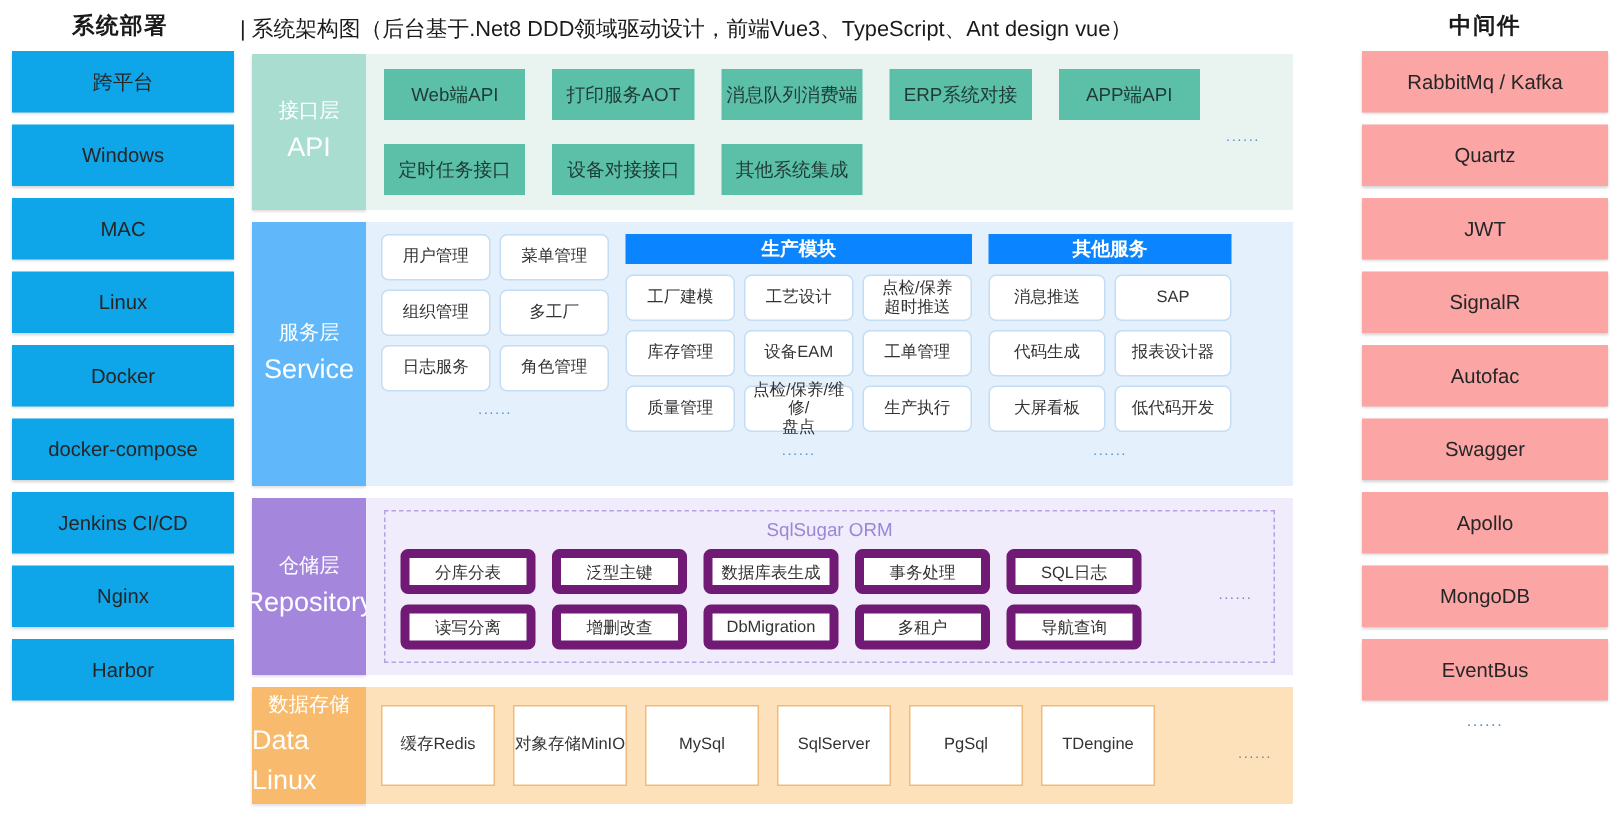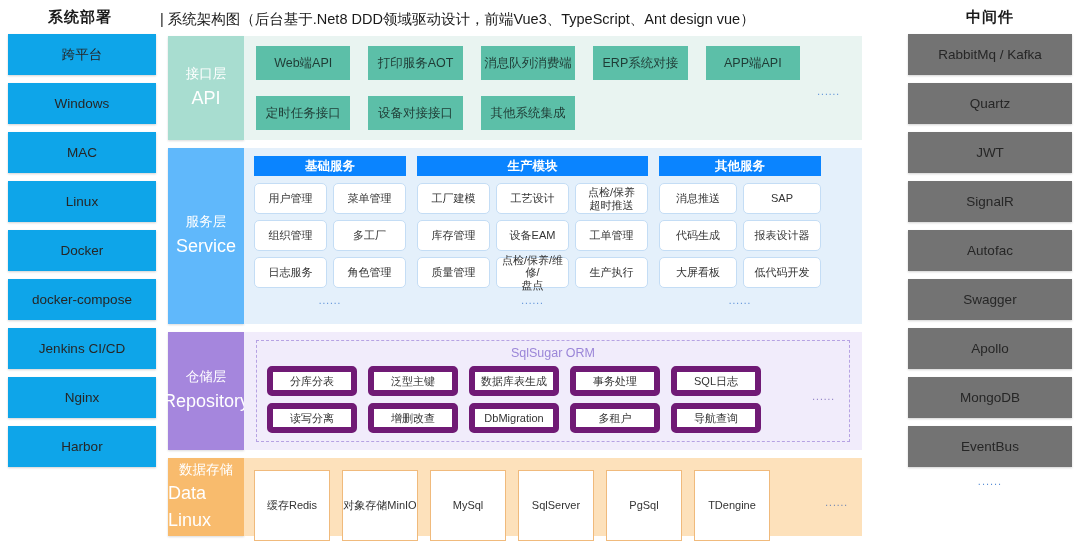--- a/index.html
+++ b/index.html
@@ -31,21 +31,21 @@
   #rail-left  { left: 8px;  top: 34px; }
   #rail-right { left: 908px; top: 34px; width: 164px; }
 
   .rail-item {
     height: 41px; margin-bottom: 8px;
     display: flex; align-items: center; justify-content: center;
     font-size: 13.5px; color: #262626;
     box-shadow: 0 1px 2px rgba(0,0,0,0.18);
   }
   #rail-left .rail-item  { background: #0ea5e9; }
-  #rail-right .rail-item { background: #737373; }
+  #rail-right .rail-item { background: #fca5a5; }
 
   .rail-ellipsis {
     text-align:center; color:#5b8fd6; font-size:11px;
     letter-spacing:1px; margin-top:6px;
   }
 
   
   .layer { position: absolute; left: 168px; display: flex; }
   .layer-label {
     width: 76px; flex: none;
@@ -134,21 +134,21 @@
     color:#8a7ac0; font-size:10px; letter-spacing:1px;
   }
 
   
   #layer-db { top: 458px; height: 78px; width: 694px; }
   #layer-db .layer-label { background: #f8bb6d; }
   #layer-db .layer-body { background: #fde1bb; padding: 12px 10px; position: relative; }
   .db-grid { display: flex; gap: 12px; }
   .db-item {
     background:#fff; border:1px solid #f0ba7c;
-    height: 71px; width: 76px;
+    height: 54px; width: 76px;
     display:flex; align-items:center; justify-content:center;
     font-size: 11px; color:#333; text-align:center; line-height:1.2;
   }
   .db-dots {
     position:absolute; right: 14px; top: 50%;
     color:#6b84b5; font-size:10px; letter-spacing:1px;
   }
 </style>
 </head>
 <body>
@@ -207,21 +207,20 @@
   </div>
 
   <div class="layer" id="layer-service">
     <div class="layer-label">
       <span class="cn">服务层</span>
       <span class="en">Service</span>
     </div>
     <div class="layer-body">
       <div class="svc-cols" id="svc-cols">
           <div class="svc-col svc-col-1">
-            <div class="svc-col-head">基础服务</div>
             <div class="svc-items">
               <div class="svc-item">用户管理</div>
               <div class="svc-item">菜单管理</div>
               <div class="svc-item">组织管理</div>
               <div class="svc-item">多工厂</div>
               <div class="svc-item">日志服务</div>
               <div class="svc-item">角色管理</div>
             </div>
             <div class="svc-dots">......</div>
           </div>

